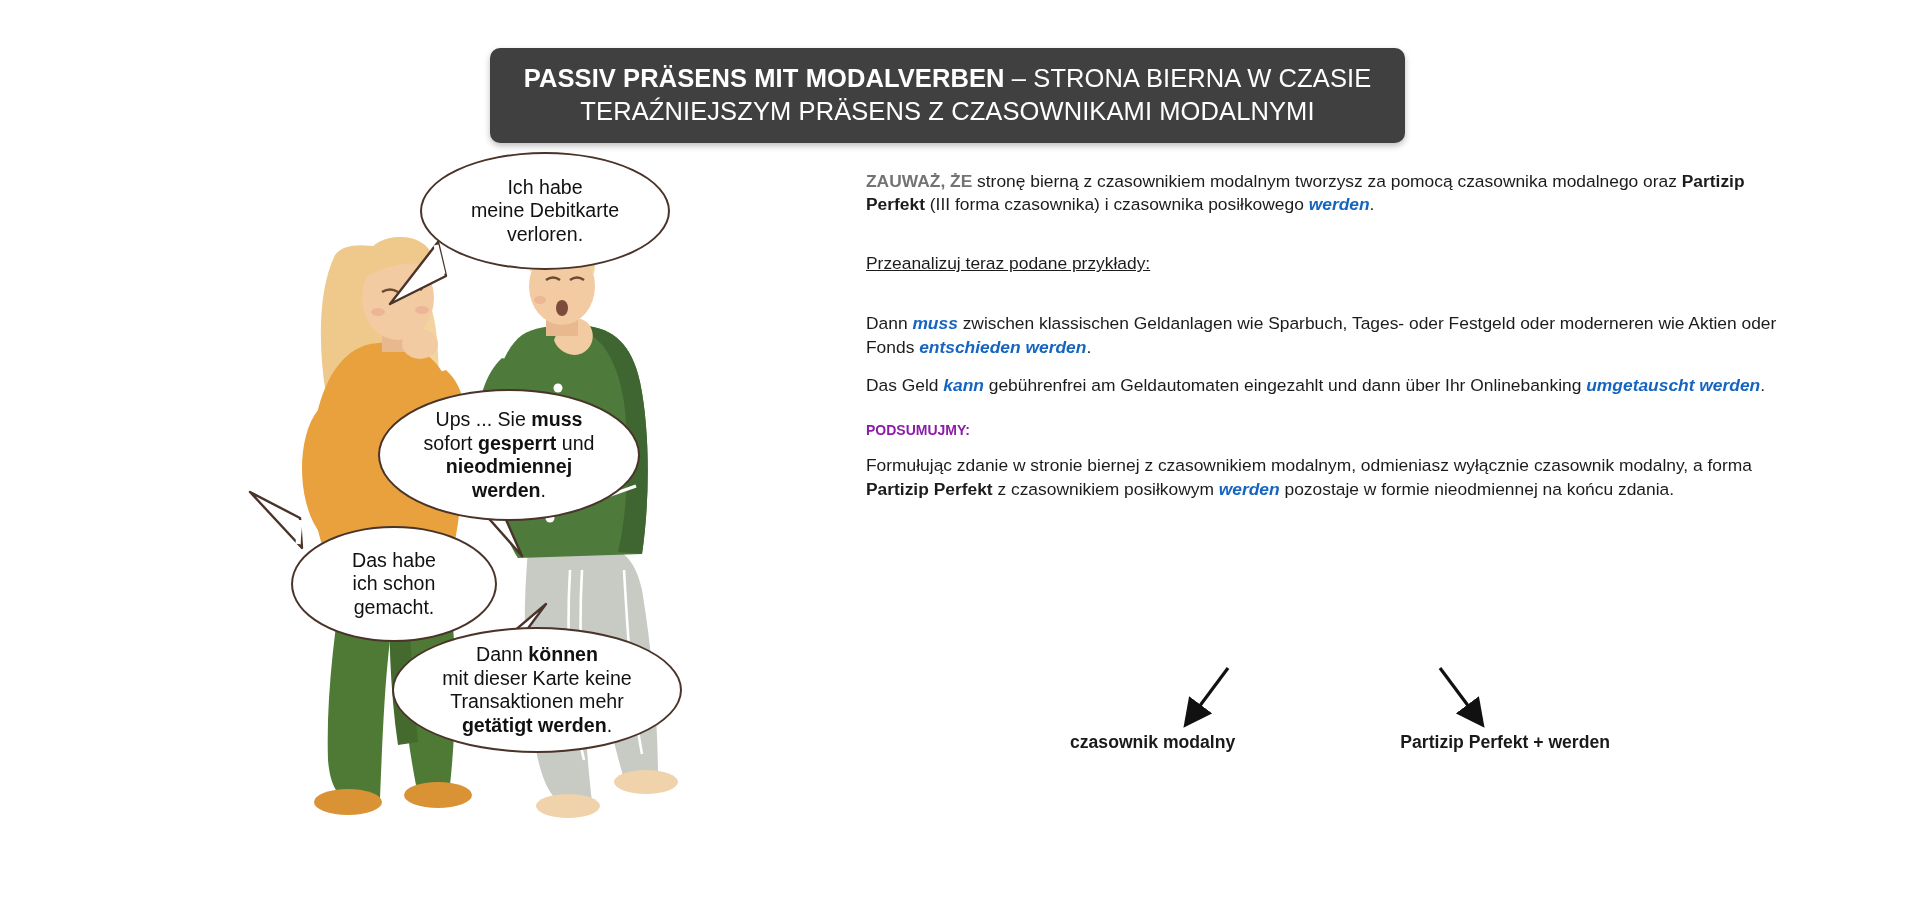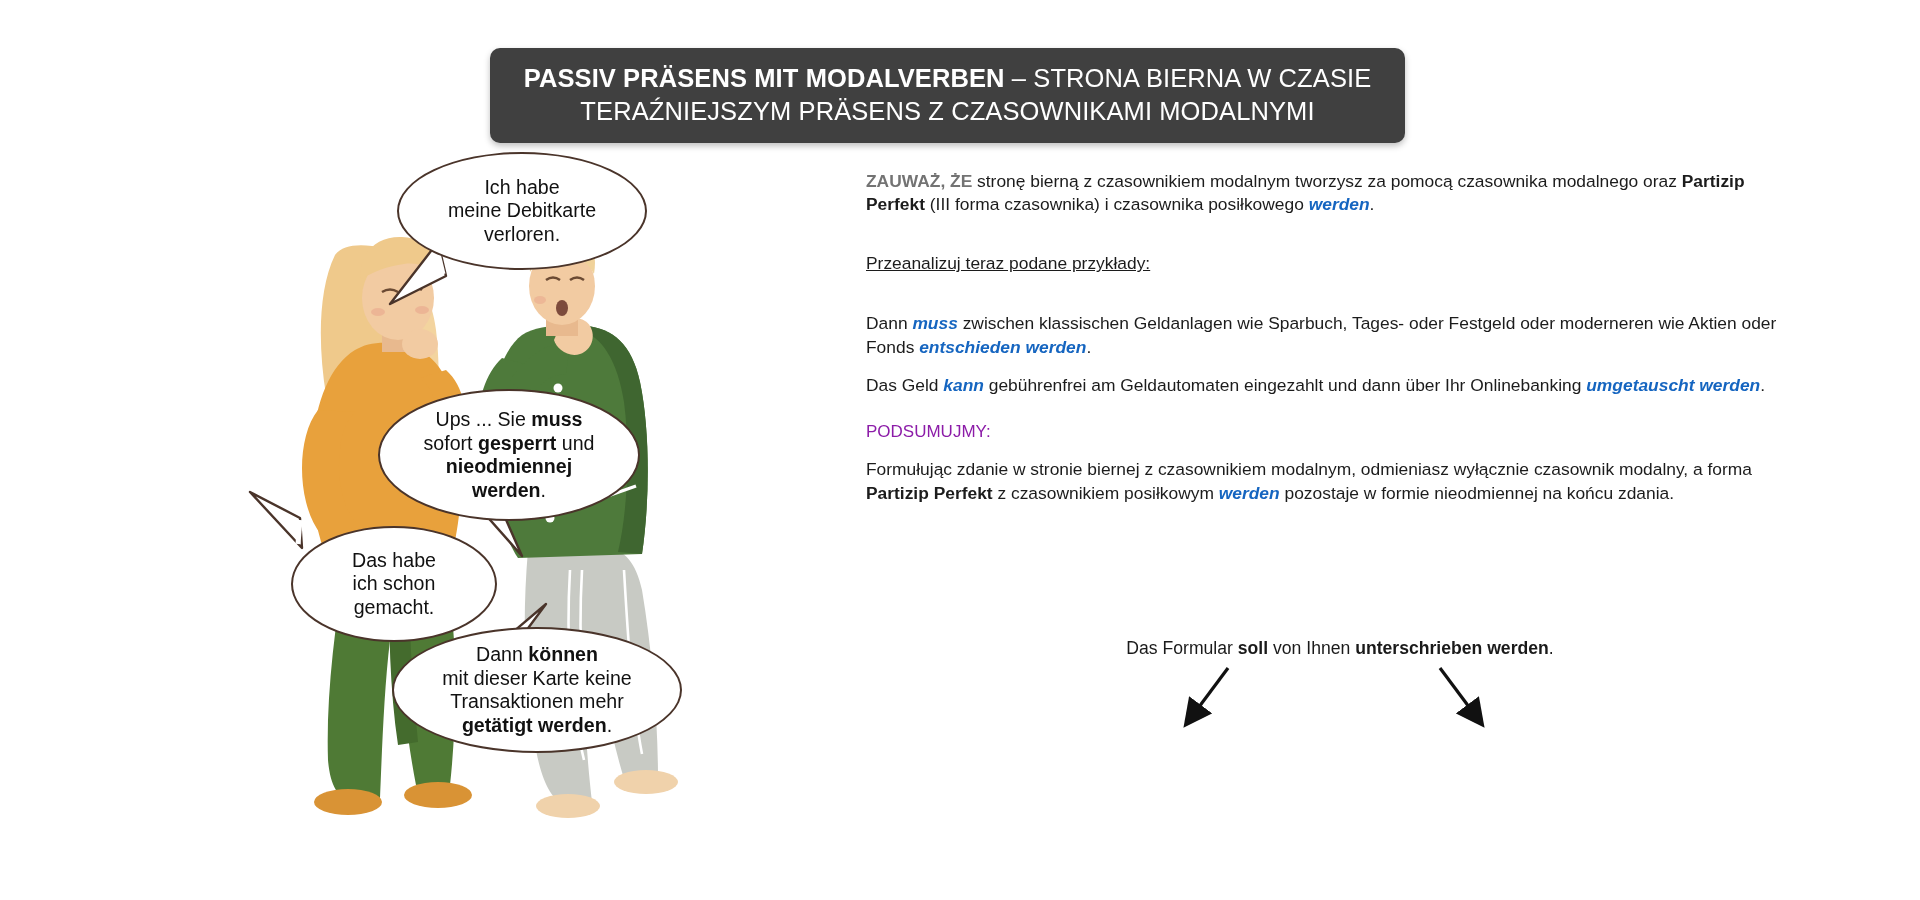--- a/index.html
+++ b/index.html
@@ -34,21 +34,21 @@
     font-size:17.4px;line-height:1.33;color:#1c1c1c;
   }
   .para{margin:0 0 2px 0;}
   .spacer-lg{height:34px;}
   .spacer-md{height:22px;}
   .spacer-sm{height:13px;}
   .hl-purple{color:#737373;font-weight:bold;}
   .hl-blue{color:#1565c0;font-weight:bold;font-style:italic;}
   .bold{font-weight:bold;}
   .underline{text-decoration:underline;margin-top:11px;}
-  .section-head{color:#8c1ca8;font-weight:normal;font-size:17px;}
+  .section-head{color:#8c1ca8;font-weight:bold;font-size:14px;}
 
   
   #diagram{
     position:absolute;left:1060px;top:638px;width:560px;height:130px;
   }
   #diagram .sentence{
     text-align:center;font-size:17.6px;white-space:nowrap;
   }
   #diagram .labels{
     position:absolute;top:94px;left:0;width:100%;
@@ -68,21 +68,21 @@
     border:2.4px solid #4a342a;
     border-radius:50%;
     display:flex;align-items:center;justify-content:center;
     text-align:center;
     font-size:19.6px;line-height:1.2;
     color:#111;
     box-sizing:border-box;
     z-index:6;
   }
   .bubble .inner{padding:4px 10px;}
-  #bubble-1{left:397px;top:152px;width:250px;height:118px;}
+  #bubble-1{left:420px;top:152px;width:250px;height:118px;}
   #bubble-2{left:378px;top:389px;width:262px;height:132px;}
   #bubble-3{left:291px;top:526px;width:206px;height:116px;}
   #bubble-4{left:392px;top:627px;width:290px;height:126px;}
   .tail{position:absolute;z-index:5;}
 </style>
 </head>
 <body>
 
 <div id="header-banner">
   <div class="ttl">
@@ -218,23 +218,26 @@
   <p class="para section-head">PODSUMUJMY:</p>
 
   <div class="spacer-sm"></div>
 
   <p class="para">
     <span>Formułując zdanie w stronie biernej z czasownikiem modalnym, odmieniasz wyłącznie czasownik modalny, a forma </span><span class="bold">Partizip Perfekt</span><span> z czasownikiem posiłkowym </span><span class="hl-blue">werden</span><span> pozostaje w formie nieodmiennej na końcu zdania.</span>
   </p>
 </div>
 
 <div id="diagram">
-  <div class="sentence"><span>Das Formular </span><span class="bold">soll</span><span> von Ihnen </span><span class="bold">unterschrieben werden</span><span>.</span></div>
   <svg width="560" height="100" viewBox="0 0 560 100">
     <defs>
       <marker id="ah" markerWidth="9" markerHeight="9" refX="4" refY="4.5" orient="auto">
         <path d="M0,0 L9,4.5 L0,9 Z" fill="#111"></path>
       </marker>
     </defs>
     <path d="M168 8 L133 55" stroke="#111" stroke-width="3.2" fill="none" marker-end="url(#ah)"></path>
     <path d="M380 8 L415 55" stroke="#111" stroke-width="3.2" fill="none" marker-end="url(#ah)"></path>
   </svg>
+  <div class="labels">
+    <span>czasownik modalny</span>
+    <span>Partizip Perfekt + werden</span>
+  </div>
 </div>
 
 </body></html>

